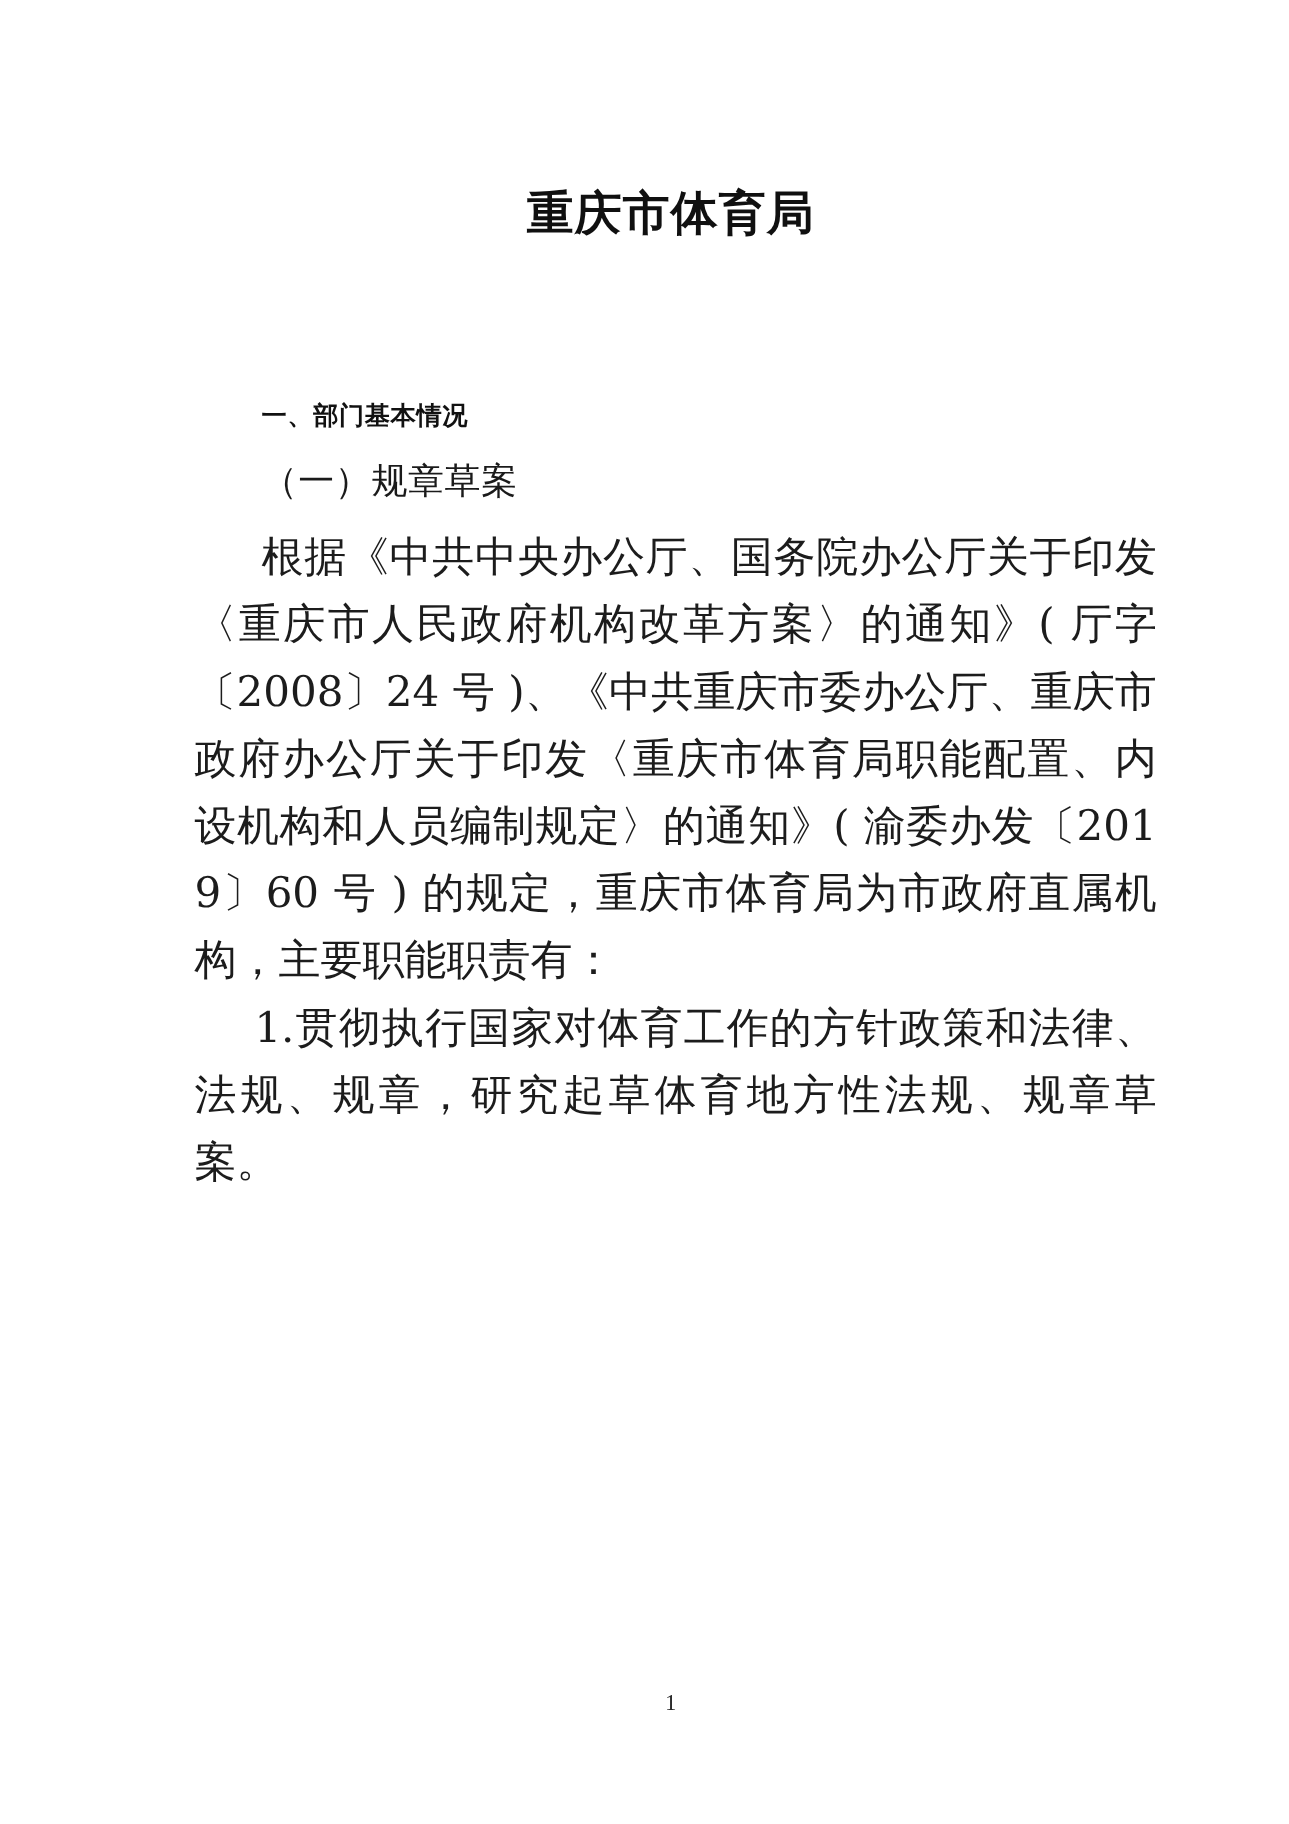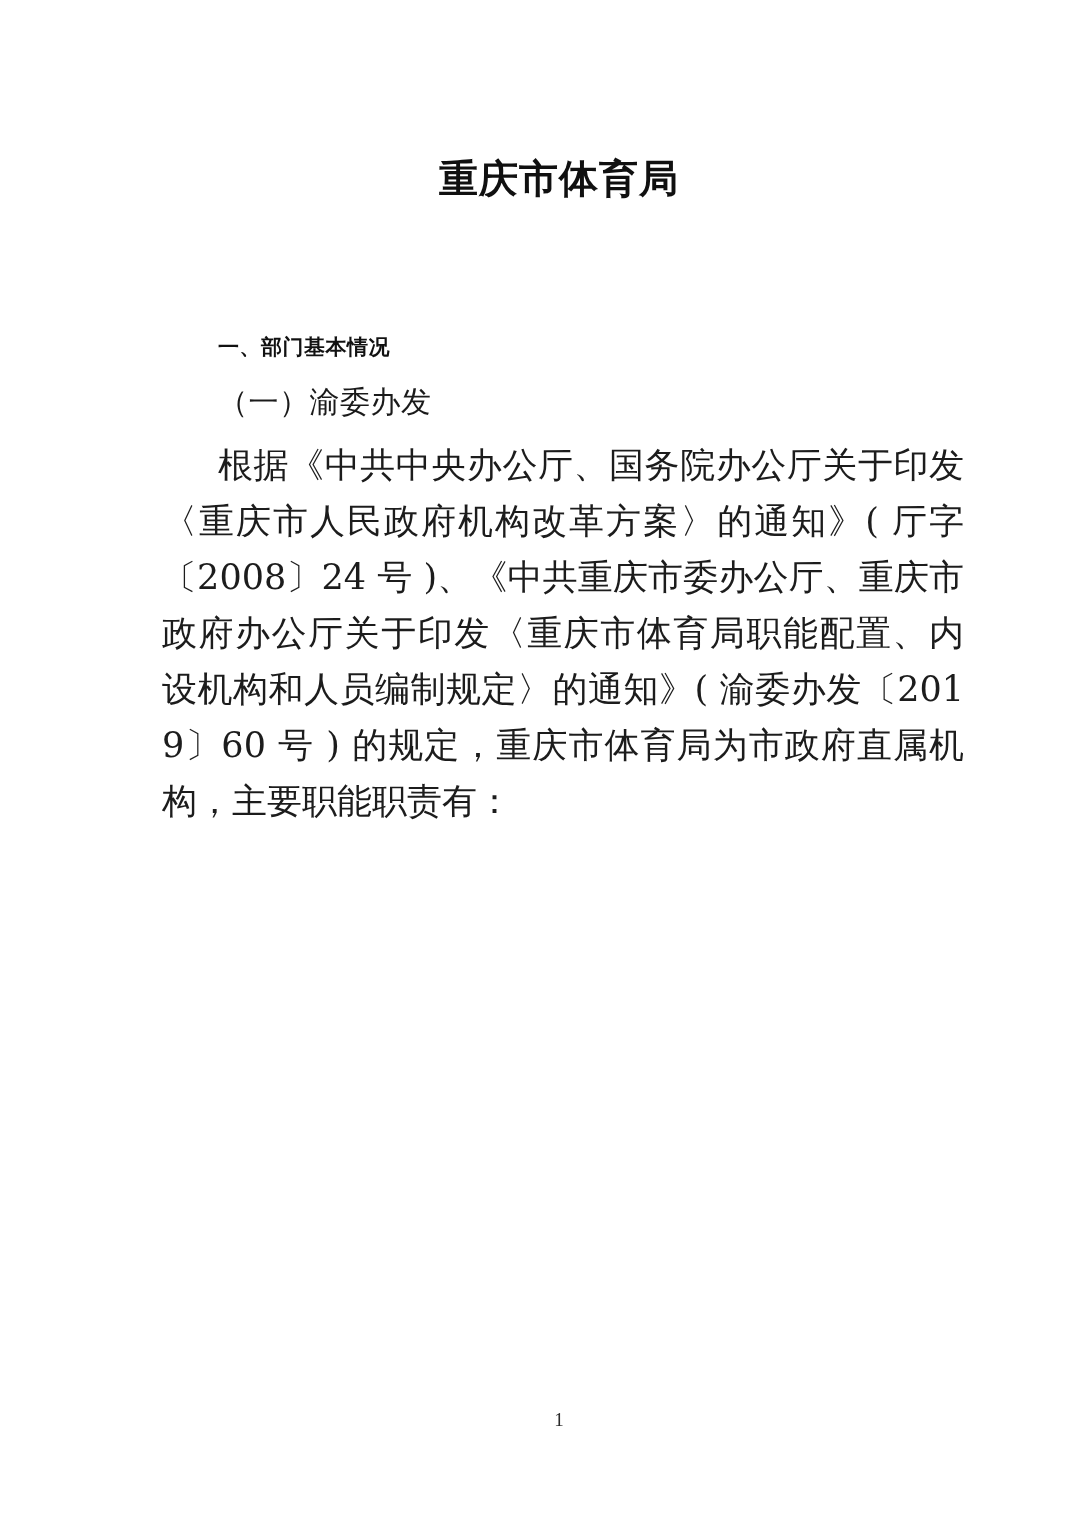--- a/index.html
+++ b/index.html
@@ -110,21 +110,22 @@
 <body>
 
 <div class="page">
 
   <div class="doc-title">
     <span class="line1">重庆市体育局</span>
   </div>
 
   <div class="sec-heading">一、部门基本情况</div>
 
-  <div class="sub-heading">（一）渝委办发</div>
+  <div class="sub-heading">（一）规章草案</div>
 
   <div class="body-block">
     <p class="para">根据《中共中央办公厅、国务院办公厅关于印发〈重庆市人民政府机构改革方案〉的通知》( 厅字〔2008〕24 号 )、《中共重庆市委办公厅、重庆市政府办公厅关于印发〈重庆市体育局职能配置、内设机构和人员编制规定〉的通知》( 渝委办发〔2019〕60 号 ) 的规定，重庆市体育局为市政府直属机构，主要职能职责有：</p>
+    <p class="para tight-indent">1.贯彻执行国家对体育工作的方针政策和法律、法规、规章，研究起草体育地方性法规、规章草案。</p>
   </div>
 
   <div class="page-number">1</div>
 
 </div>
 
 </body></html>

